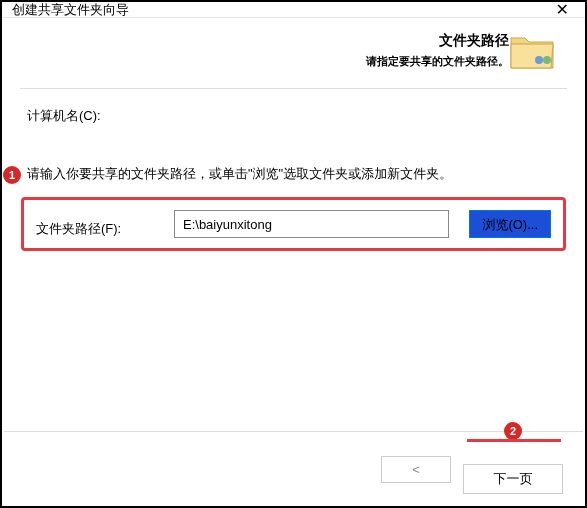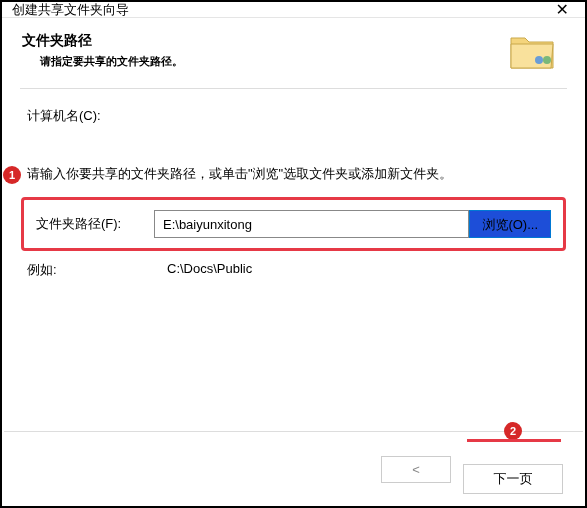--- a/index.html
+++ b/index.html
@@ -41,20 +41,21 @@
       padding: 0 8px;
     }
     .header-section {
       padding: 14px 20px 10px 20px;
       display: flex;
       justify-content: space-between;
       align-items: flex-start;
     }
     .header-text {
       flex: 1;
+      text-align: right;
     }
     .header-title {
       font-weight: bold;
       font-size: 14px;
       margin-bottom: 4px;
     }
     .header-subtitle {
       font-size: 11px;
       padding-left: 18px;
       font-weight: bold;
@@ -108,22 +109,22 @@
     .badge-1 {
       left: -24px;
       top: 1px;
     }
     .highlight-box {
       border: 3px solid #e63946;
       border-radius: 4px;
       padding: 10px 12px;
       margin: 0 -6px 10px -6px;
       display: flex;
-      align-items: center;
-      gap: 0;
+      align-items: flex-end;
+      gap: 20px;
     }
     .path-label {
       width: 118px;
       font-size: 13px;
     }
     .path-input {
       flex: 1;
       border: 1px solid #888;
       padding: 5px 8px;
       font-size: 13px;
@@ -231,24 +232,20 @@
       <span class="badge badge-1">1</span>
       <span>请输入你要共享的文件夹路径，或单击"浏览"选取文件夹或添加新文件夹。</span>
     </div>
 
     <div class="highlight-box">
       <div class="path-label">文件夹路径(F):</div>
       <input class="path-input" type="text" value="E:\baiyunxitong" style="">
       <button class="browse-btn">浏览(O)...</button>
     </div>
 
-    <div class="example-row">
-      <div class="example-label">例如:</div>
-      <div class="example-val">C:\Docs\Public</div>
-    </div>
   </div>
 
   <div class="footer">
     <button class="footer-btn back">&lt;</button>
     <div class="next-wrapper">
       <span class="badge badge-2">2</span>
       <div class="next-underline"></div>
       <button class="footer-btn next">下一页</button>
     </div>
   </div>

